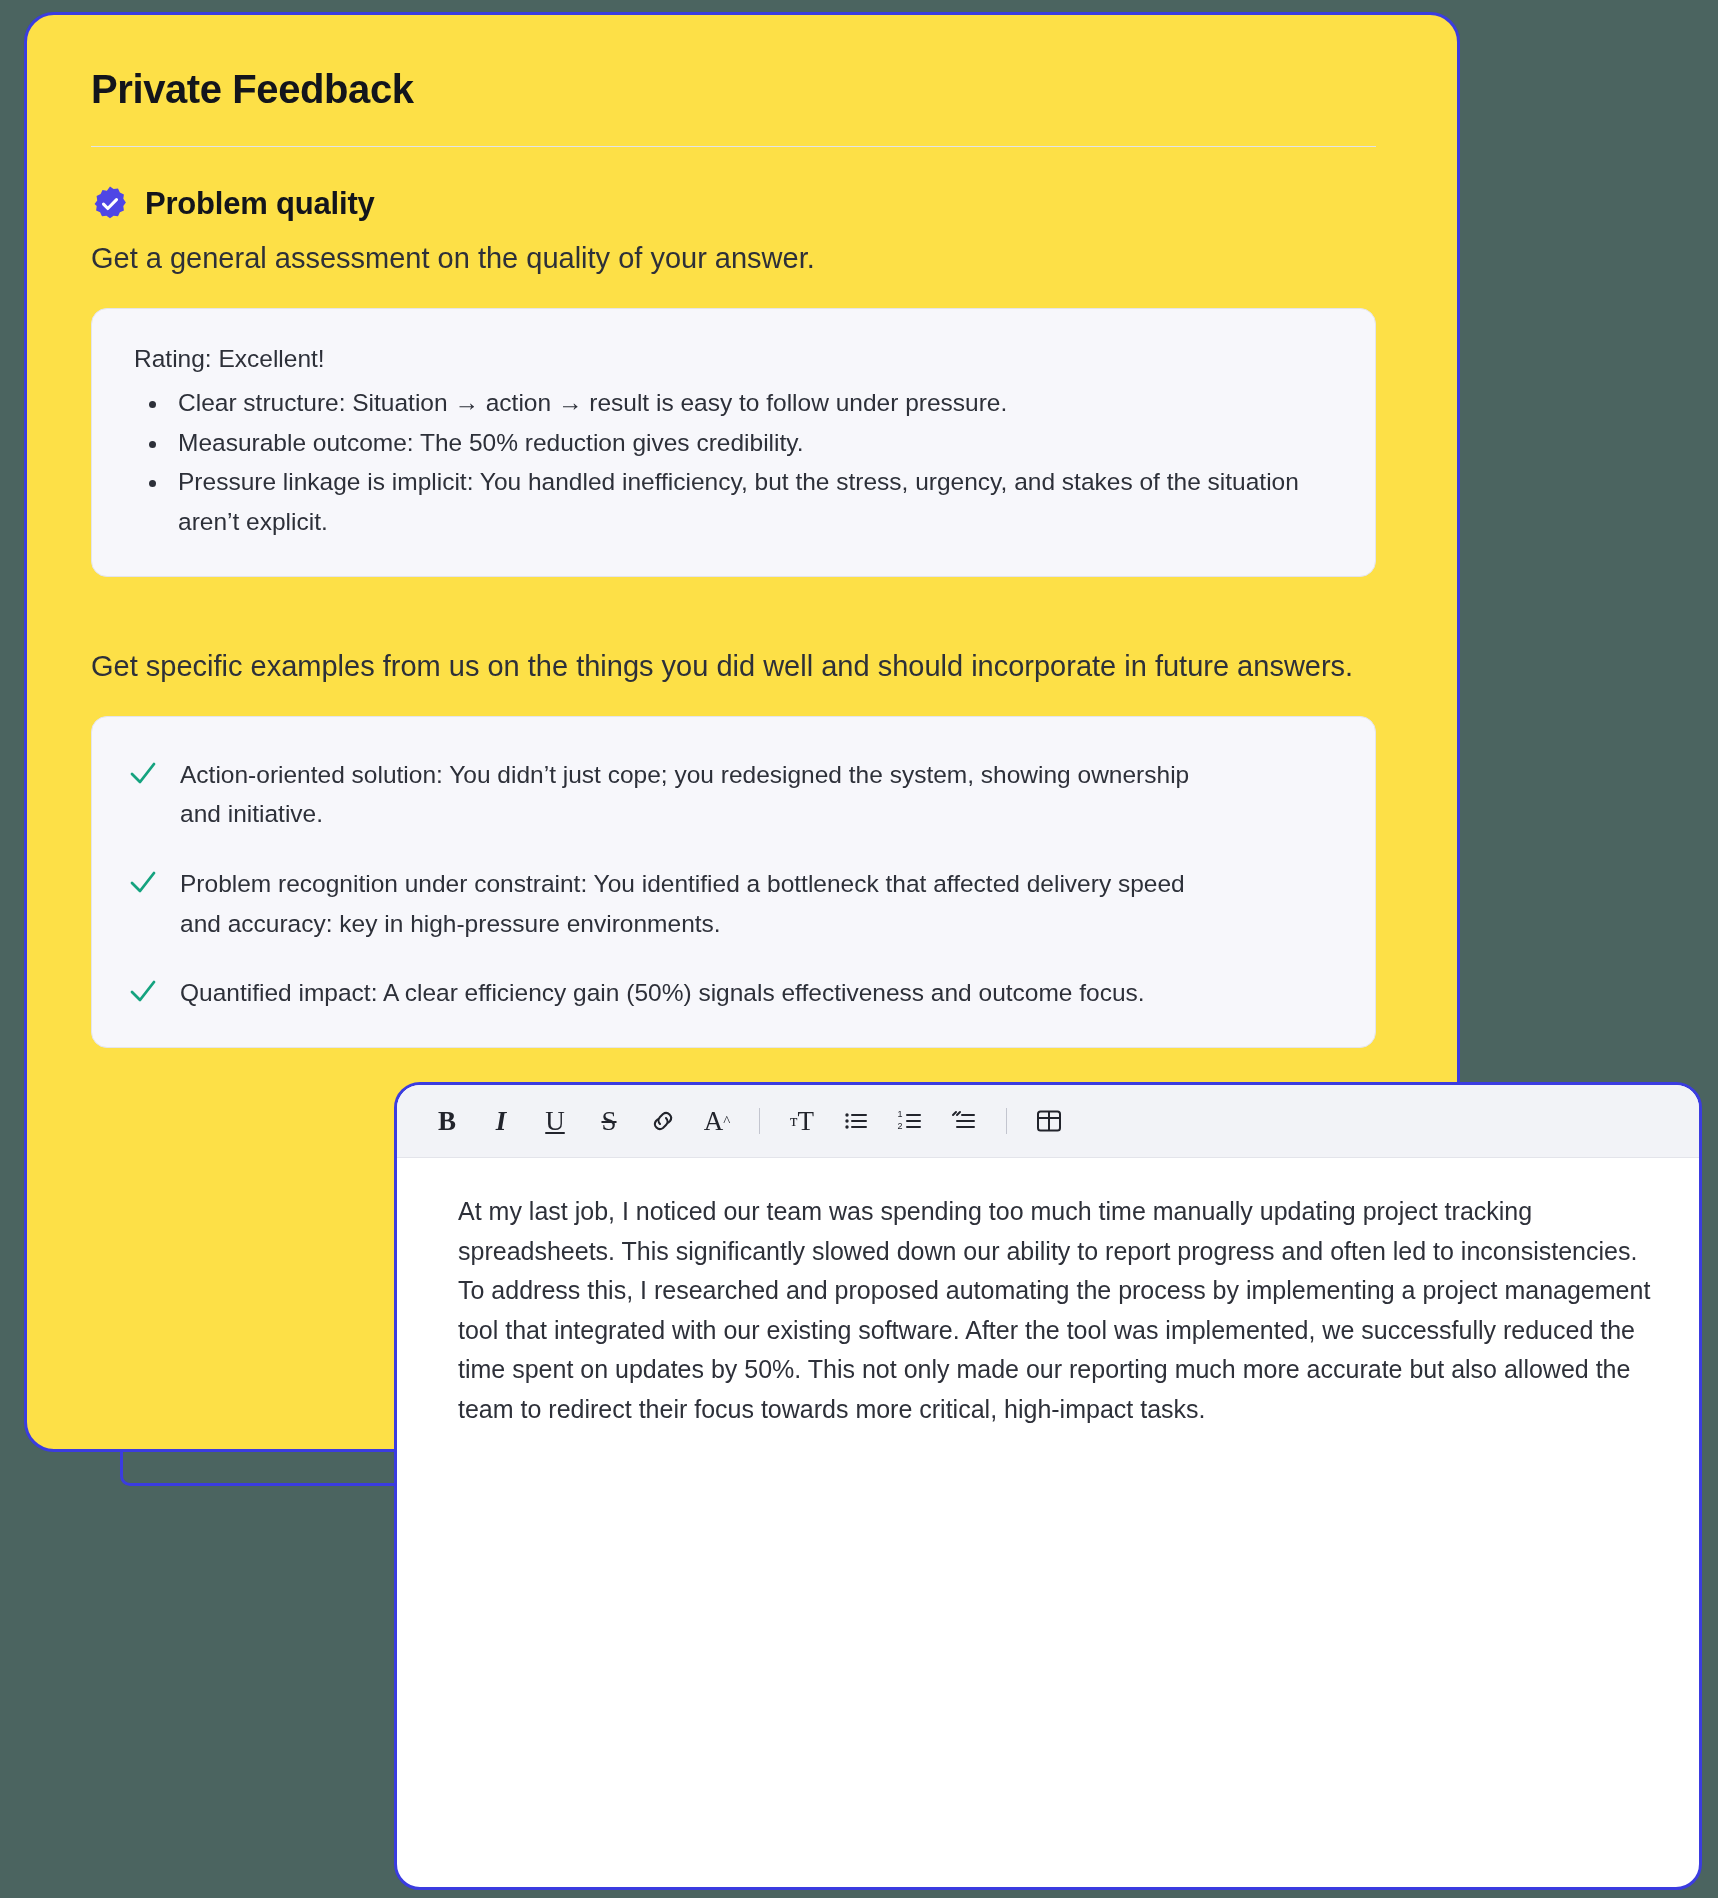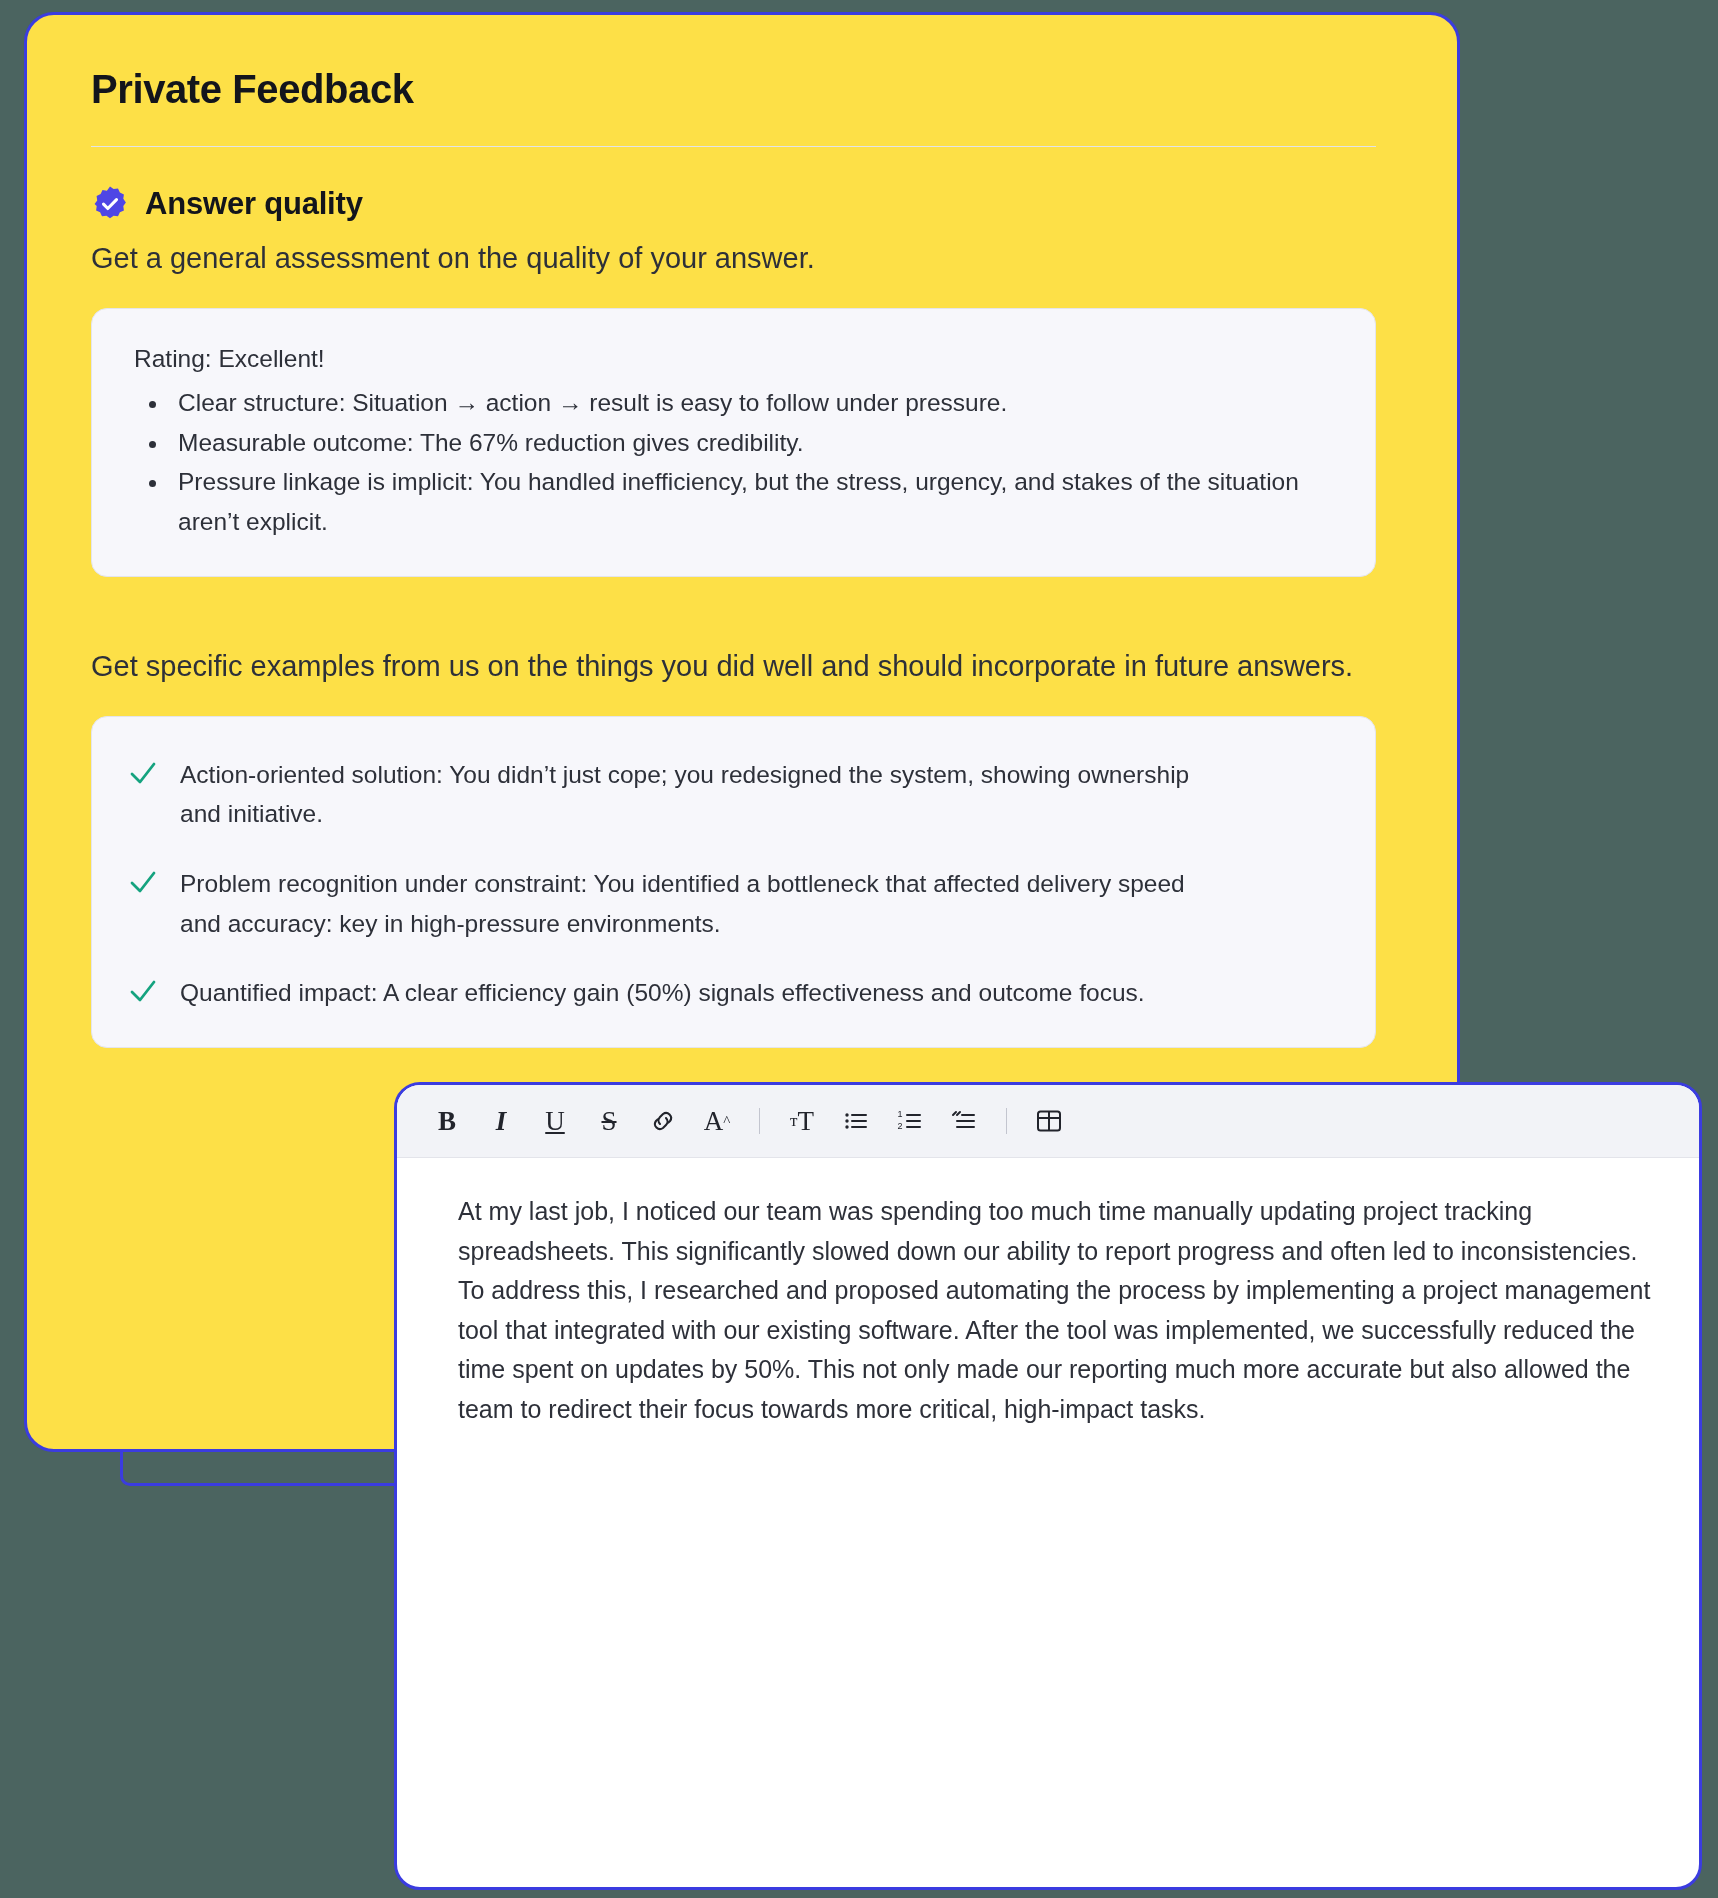--- a/index.html
+++ b/index.html
@@ -230,30 +230,30 @@
       <div class="divider"></div>
 
       <div class="section">
         <div class="section-head">
           <span class="badge-check">
             <svg viewBox="0 0 38 38" width="38" height="38">
               <path d="M19 1.5 l3.6 2.6 4.4-.6 1.9 4 4 1.9-.6 4.4 2.6 3.6-2.6 3.6.6 4.4-4 1.9-1.9 4-4.4-.6-3.6 2.6-3.6-2.6-4.4.6-1.9-4-4-1.9.6-4.4L3.6 19l2.6-3.6-.6-4.4 4-1.9 1.9-4 4.4.6z" fill="#4f46e5"></path>
               <path d="M12.5 19.2 l4.3 4.3 8.7-8.8" fill="none" stroke="#ffffff" stroke-width="3.1" stroke-linecap="round" stroke-linejoin="round"></path>
             </svg>
           </span>
-          <span class="section-title">Answer quality</span>
+          <span class="section-title">Problem quality</span>
         </div>
 
         <div class="section-desc">Get a general assessment on the quality of your answer.</div>
 
         <div class="result-box">
           <div class="rating-line">Rating: Excellent!</div>
           <ul class="bullets">
             <li>Clear structure: Situation → action → result is easy to follow under pressure.</li>
-            <li>Measurable outcome: The 67% reduction gives credibility.</li>
+            <li>Measurable outcome: The 50% reduction gives credibility.</li>
             <li>Pressure linkage is implicit: You handled inefficiency, but the stress, urgency, and stakes of the situation aren’t explicit.</li>
           </ul>
         </div>
       </div>
 
       <div class="section" style="margin-top:66px;">
 
         <div class="section-desc">Get specific examples from us on the things you did well and should incorporate in future answers.</div>
 
         <div class="result-box">

